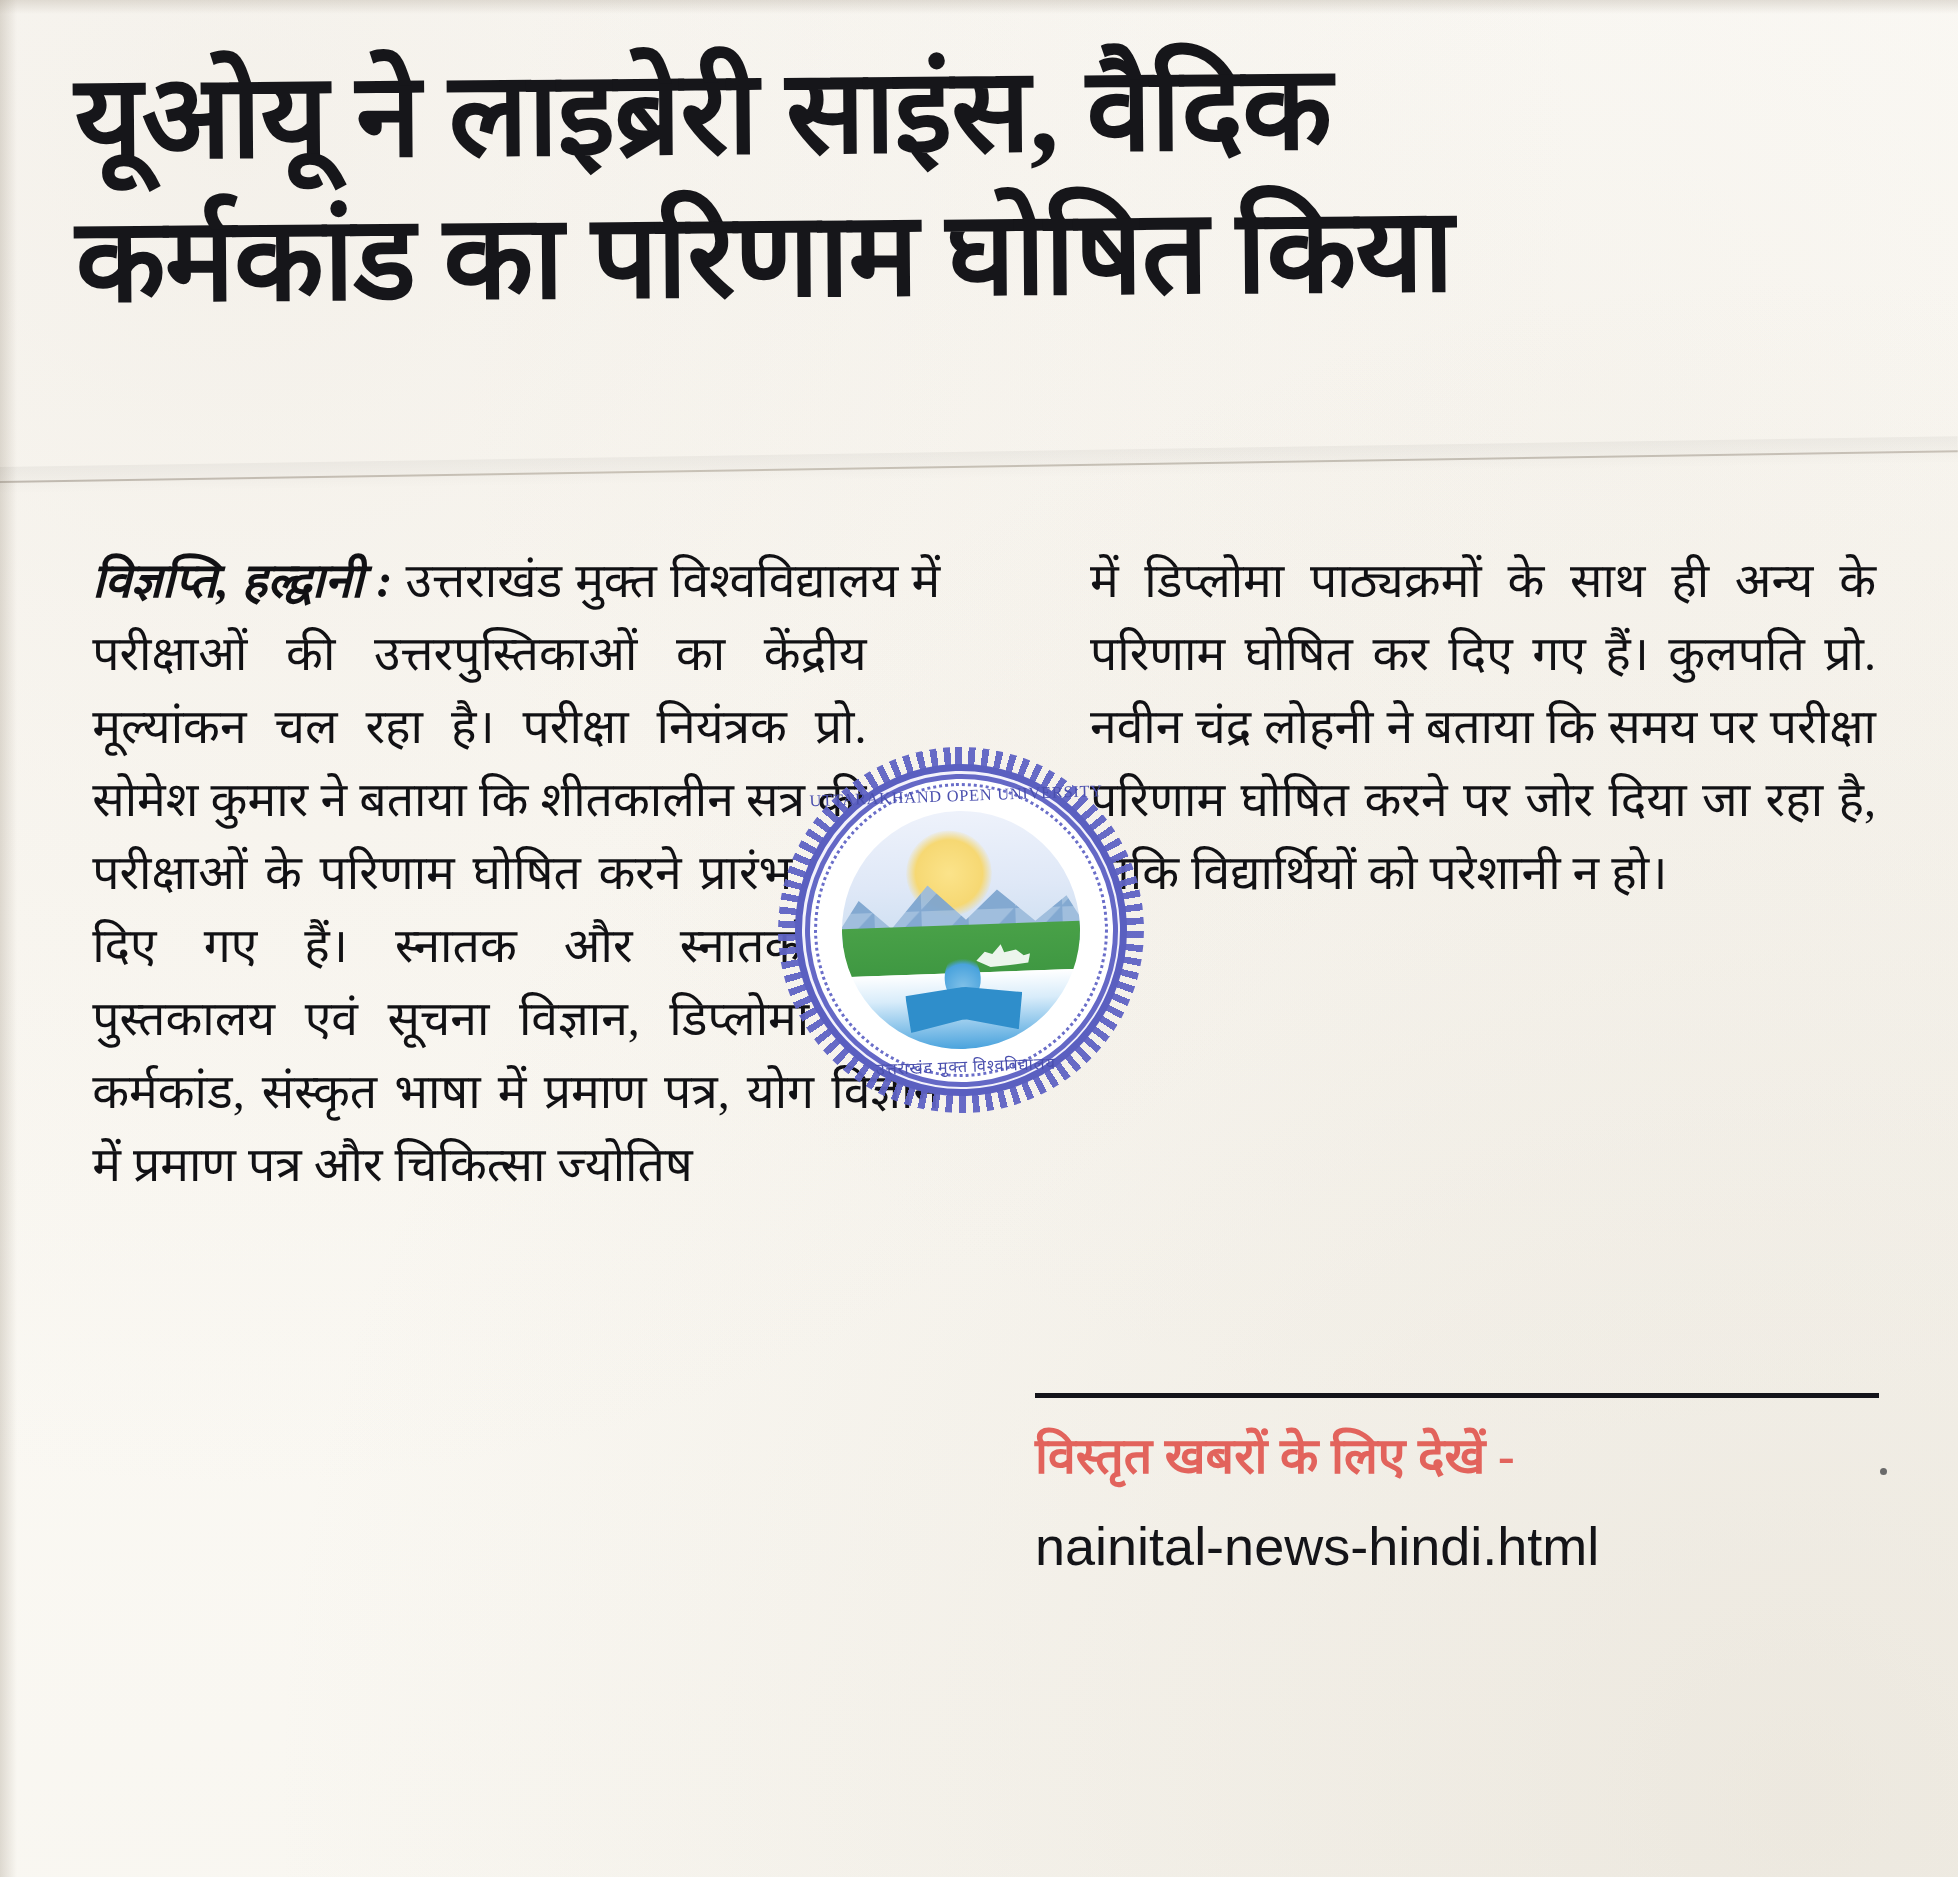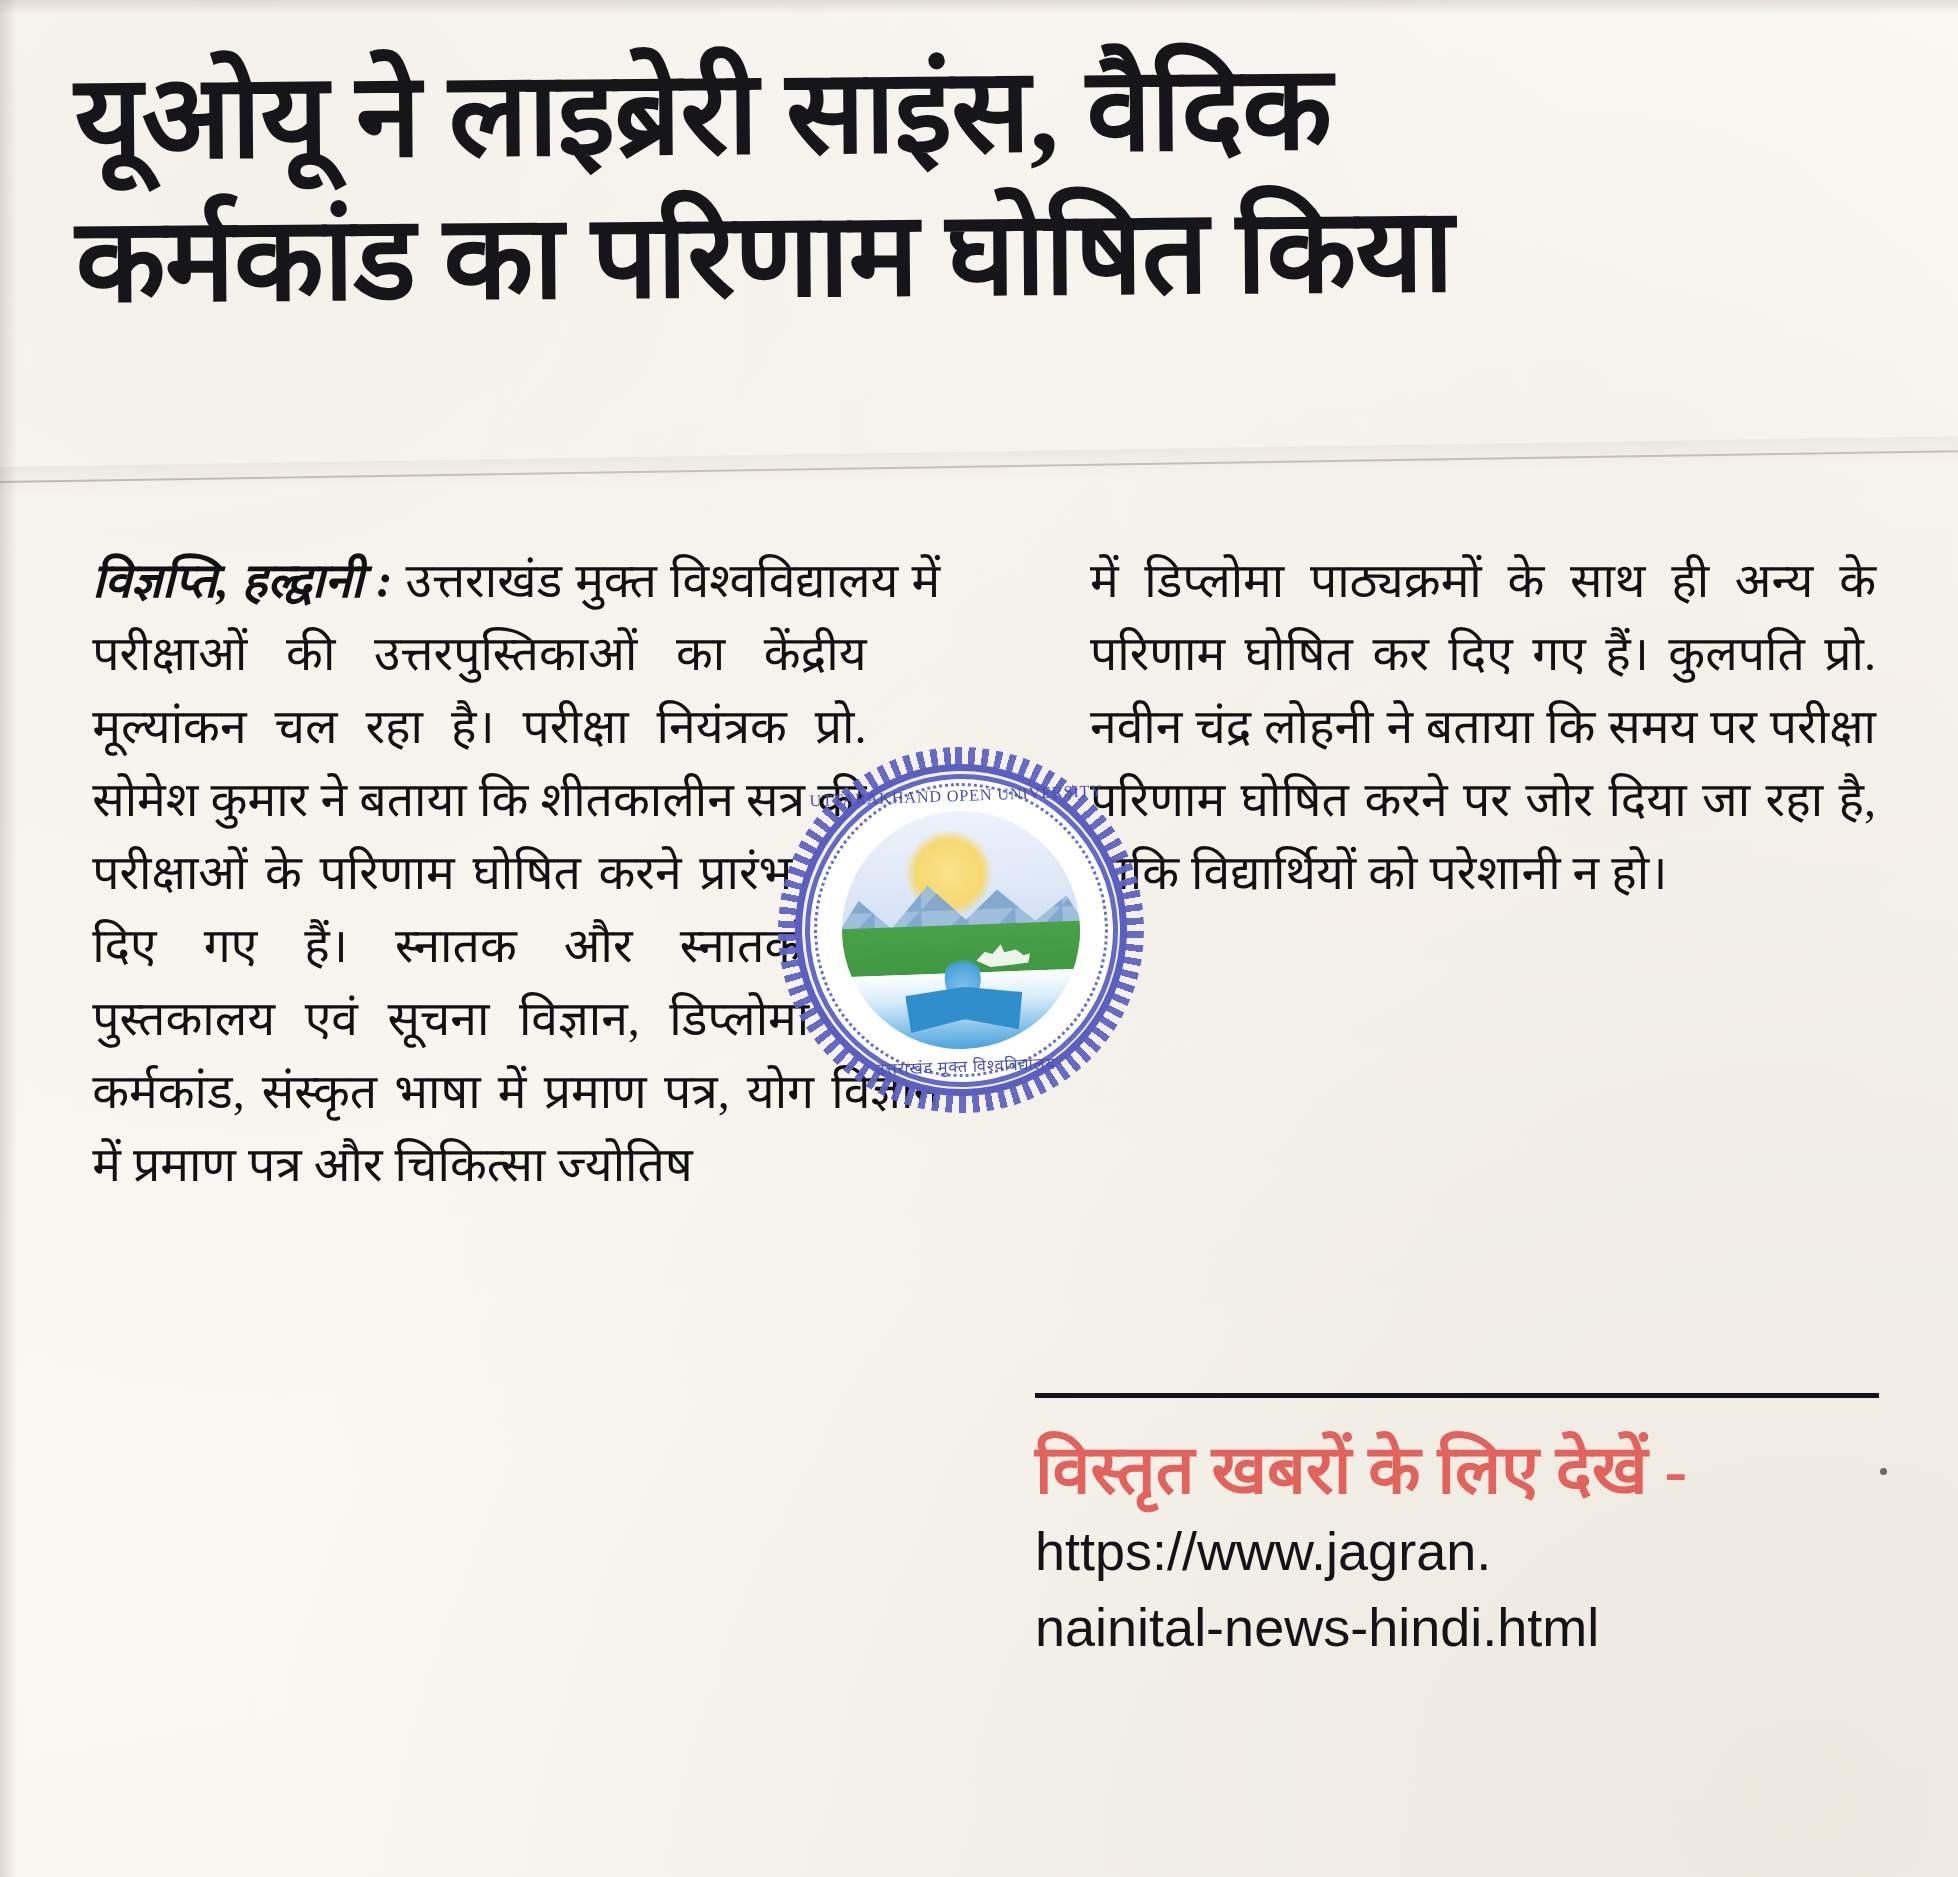--- a/index.html
+++ b/index.html
@@ -264,24 +264,25 @@
   }
   .promo .rule {
     width: 100%;
     height: 4.7px;
     background: #14141a;
     margin-bottom: 22px;
   }
   .promo .promo-head {
     font-family: "Liberation Serif", serif;
     font-weight: bold;
-    font-size: 68px;
+    font-size: 50px;
     color: #e2635c;
     letter-spacing: 0px;
     white-space: nowrap;
+    margin-bottom: 20px;
   }
   .promo .url {
     font-family: "Liberation Sans", sans-serif;
     font-size: 54px;
     line-height: 1.42;
     color: #141418;
     word-break: break-all;
   }
   .promo .url span { display: block; }
   .promo .dot {
@@ -347,20 +348,19 @@
       <div class="book"></div>
     </div>
     <div class="txt-top">UTTARAKHAND OPEN UNIVERSITY</div>
     <div class="txt-bottom">उत्तराखंड मुक्त विश्वविद्यालय</div>
   </div>
 
   <div class="promo">
     <div class="rule"></div>
     <div class="promo-head">विस्तृत खबरों के लिए देखें -</div>
     <div class="url">
-      <span>https://www.jagran.</span>
       <span>nainital-news-hindi.html</span>
     </div>
     <div class="dot"></div>
   </div>
 
 </div>
 
 
 </body></html>

